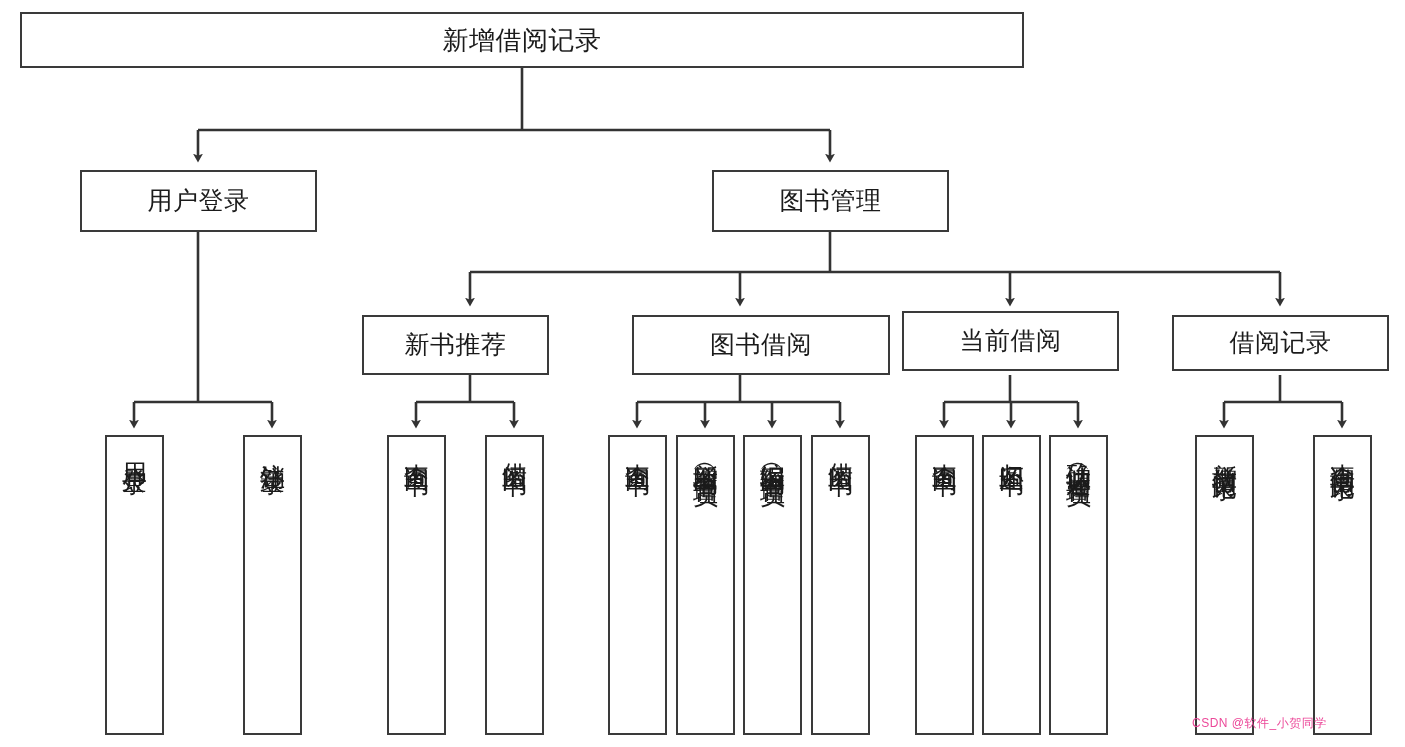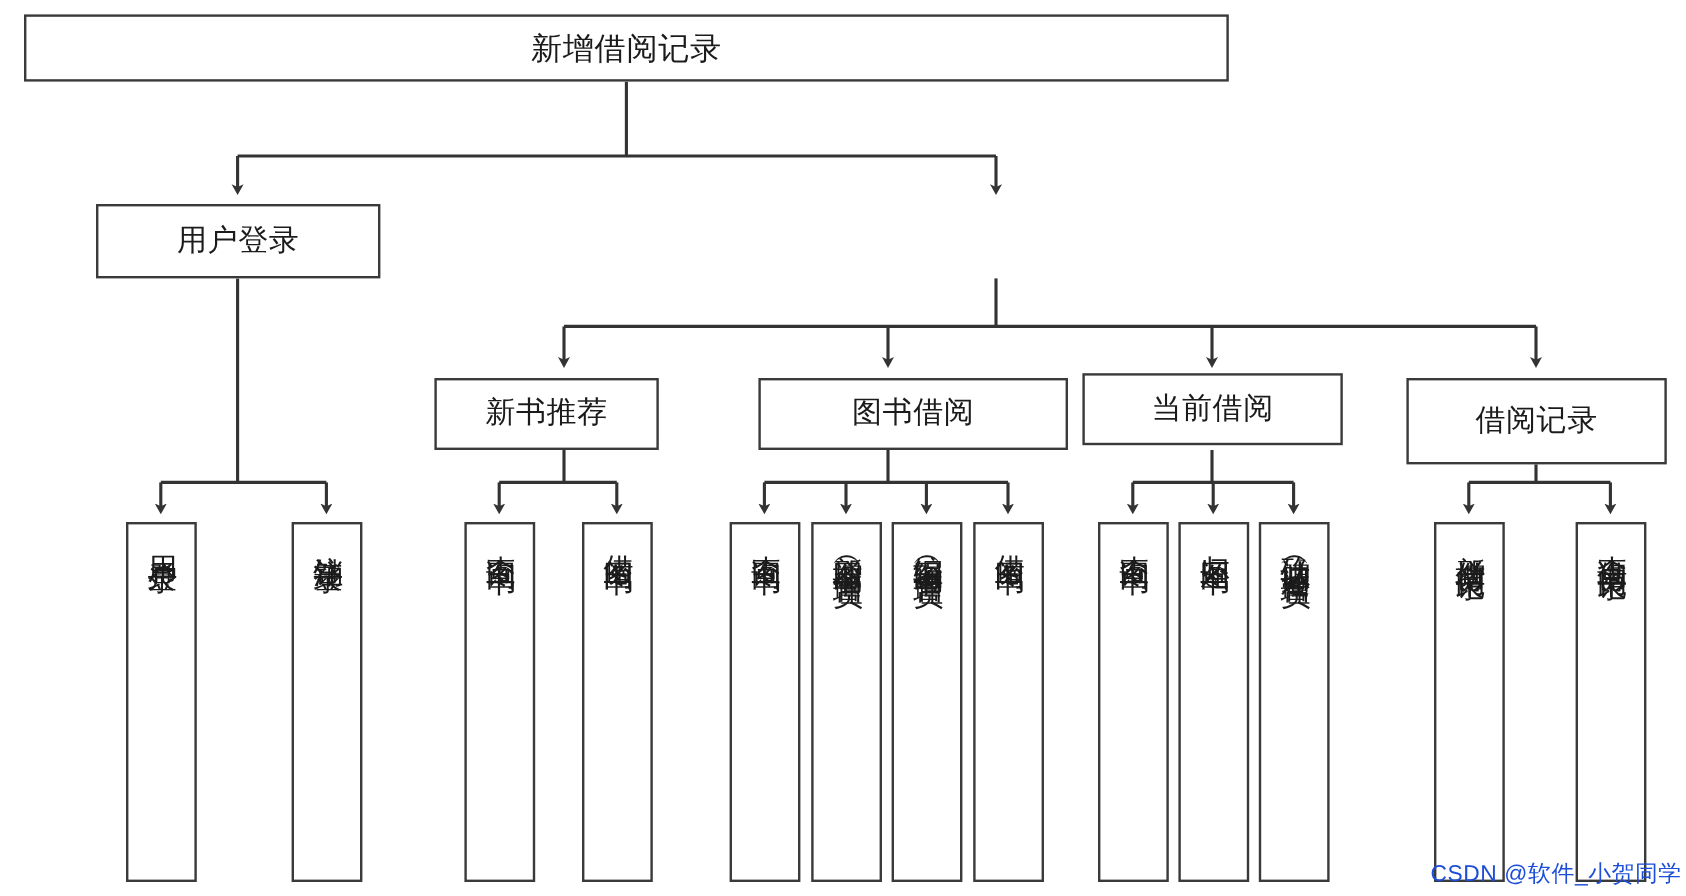--- a/index.html
+++ b/index.html
@@ -57,22 +57,22 @@
   .node.vert .label {
     writing-mode: vertical-rl;
     text-orientation: upright;
     font-size: 25px;
     letter-spacing: 3px;
     line-height: 1;
   }
   .node.root .label { font-size: 26px; }
   .watermark {
     position: absolute;
-    font-size: 19px;
-    color: #1d4ed8;
+    font-size: 12px;
+    color: #ec4899;
     letter-spacing: 0.5px;
     white-space: nowrap;
     user-select: none;
   }
 </style>
 </head>
 <body>
 
 <div id="diagram-root">
 
@@ -127,31 +127,34 @@
     </g>
   </svg>
 
   <div class="node horiz root" style="left:20px; top:12px; width:1004px; height:56px;">
     <span class="label">新增借阅记录</span>
   </div>
 
   <div class="node horiz" style="left:80px; top:170px; width:237px; height:62px;">
     <span class="label">用户登录</span>
   </div>
+  <div class="node horiz" style="left:712px; top:170px; width:237px; height:62px;">
+    <span class="label">图书管理</span>
+  </div>
 
   <div class="node horiz" style="left:362px; top:315px; width:187px; height:60px;">
     <span class="label">新书推荐</span>
   </div>
   <div class="node horiz" style="left:632px; top:315px; width:258px; height:60px;">
     <span class="label">图书借阅</span>
   </div>
   <div class="node horiz" style="left:902px; top:311px; width:217px; height:60px;">
     <span class="label">当前借阅</span>
   </div>
-  <div class="node horiz" style="left:1172px; top:315px; width:217px; height:72px;">
+  <div class="node horiz" style="left:1172px; top:315px; width:217px; height:56px;">
     <span class="label">借阅记录</span>
   </div>
 
   <div class="node vert" style="left:105px; top:435px; width:59px; height:300px;">
     <span class="label">用户登录</span>
   </div>
   <div class="node vert" style="left:243px; top:435px; width:59px; height:300px;">
     <span class="label">注销登录</span>
   </div>
 

